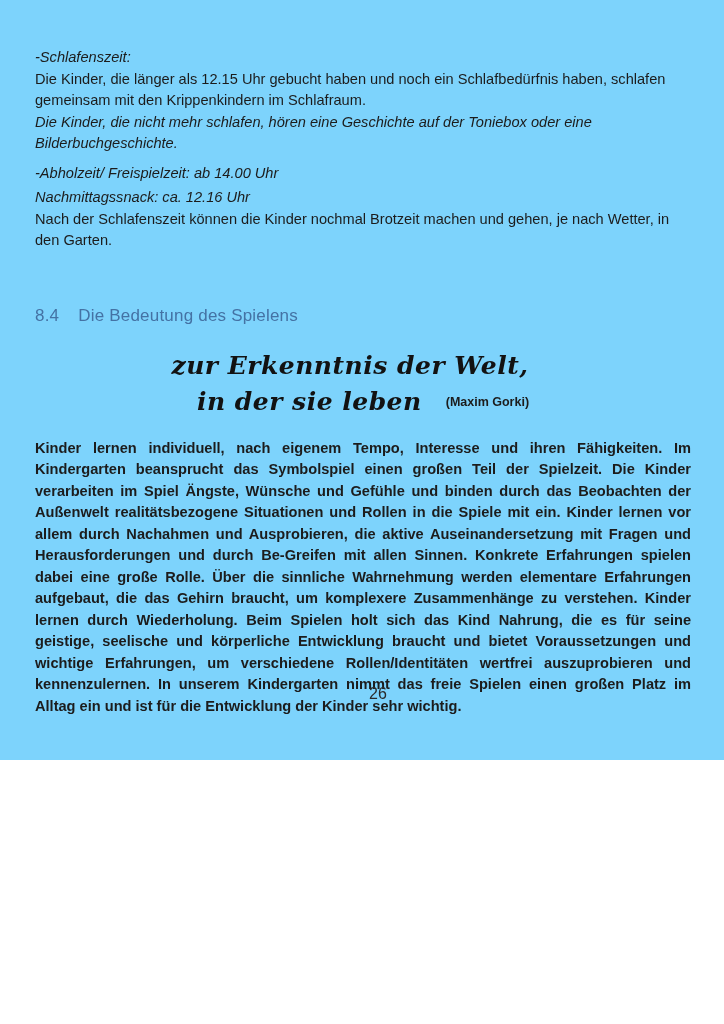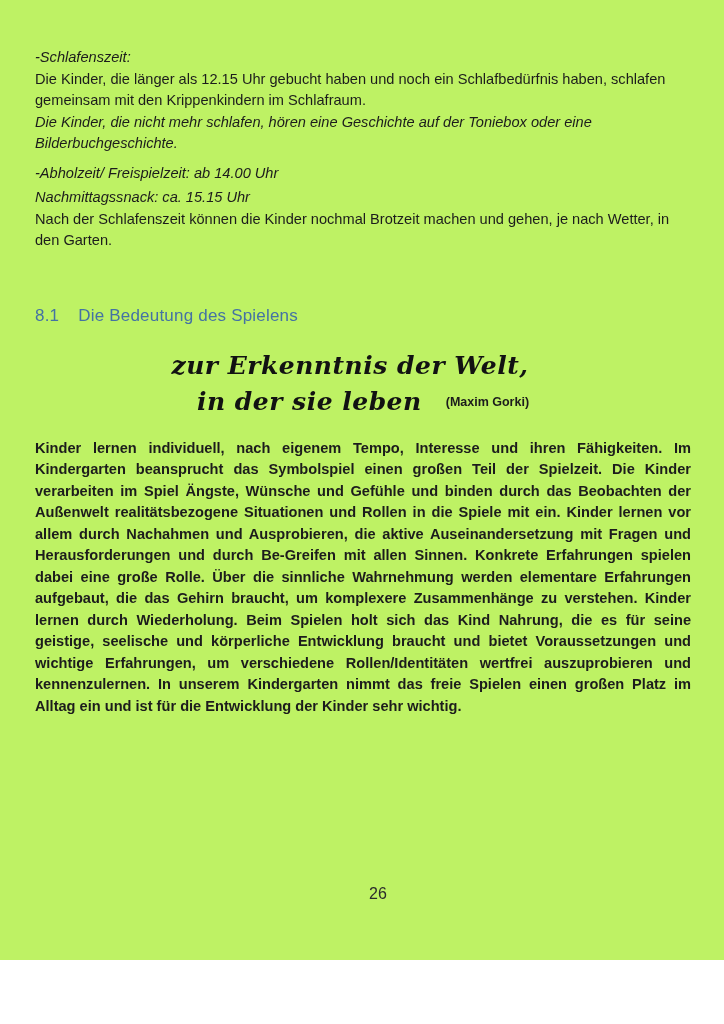--- a/index.html
+++ b/index.html
@@ -3,22 +3,22 @@
 <meta charset="utf-8">
 <style>
   html, body {
     margin: 0;
     padding: 0;
     background: #ffffff;
   }
   .page {
     position: relative;
     width: 724px;
-    height: 960px;
-    background: #bef264;
+    height: 760px;
+    background: #7dd3fc;
     font-family: "Liberation Sans", sans-serif;
     color: #1c1c1c;
     overflow: hidden;
     box-sizing: border-box;
     padding: 47px 33px 0 35px;
   }
   .page p {
     margin: 0;
     font-size: 14.6px;
     line-height: 21.5px;
@@ -86,26 +86,26 @@
 
 <div class="page">
 
   <p class="italic">-Schlafenszeit:</p>
   <p>Die Kinder, die länger als 12.15 Uhr gebucht haben und noch ein Schlafbedürfnis haben, schlafen gemeinsam mit den Krippenkindern im Schlafraum.</p>
 
   <p class="italic">Die Kinder, die nicht mehr schlafen, hören eine Geschichte auf der Toniebox oder eine Bilderbuchgeschichte.</p>
 
   <p class="italic gap-sm">-Abholzeit/ Freispielzeit: ab 14.00 Uhr</p>
 
-  <p class="italic gap-xs">Nachmittagssnack: ca. 15.15 Uhr</p>
+  <p class="italic gap-xs">Nachmittagssnack: ca. 12.16 Uhr</p>
   <p>Nach der Schlafenszeit können die Kinder nochmal Brotzeit machen und gehen, je nach Wetter, in den Garten.</p>
 
 
 
-  <h2 class="section-heading"><span class="sec-num">8.1</span><span>Die Bedeutung des Spielens</span></h2>
+  <h2 class="section-heading"><span class="sec-num">8.4</span><span>Die Bedeutung des Spielens</span></h2>
 
   <div class="quote-block">
     <div class="q-line2">zur Erkenntnis der Welt,</div>
     <div class="q-line3-row"><span>in der sie leben</span><span class="quote-attribution">(Maxim Gorki)</span></div>
   </div>
 
   <p class="spielen-para">Kinder lernen individuell, nach eigenem Tempo, Interesse und ihren Fähigkeiten. Im Kindergarten beansprucht das Symbolspiel einen großen Teil der Spielzeit. Die Kinder verarbeiten im Spiel Ängste, Wünsche und Gefühle und binden durch das Beobachten der Außenwelt realitätsbezogene Situationen und Rollen in die Spiele mit ein. Kinder lernen vor allem durch Nachahmen und Ausprobieren, die aktive Auseinandersetzung mit Fragen und Herausforderungen und durch Be-Greifen mit allen Sinnen. Konkrete Erfahrungen spielen dabei eine große Rolle. Über die sinnliche Wahrnehmung werden elementare Erfahrungen aufgebaut, die das Gehirn braucht, um komplexere Zusammenhänge zu verstehen. Kinder lernen durch Wiederholung. Beim Spielen holt sich das Kind Nahrung, die es für seine geistige, seelische und körperliche Entwicklung braucht und bietet Voraussetzungen und wichtige Erfahrungen, um verschiedene Rollen/Identitäten wertfrei auszuprobieren und kennenzulernen. In unserem Kindergarten nimmt das freie Spielen einen großen Platz im Alltag ein und ist für die Entwicklung der Kinder sehr wichtig.</p>
 
   <div class="page-number">26</div>
 

